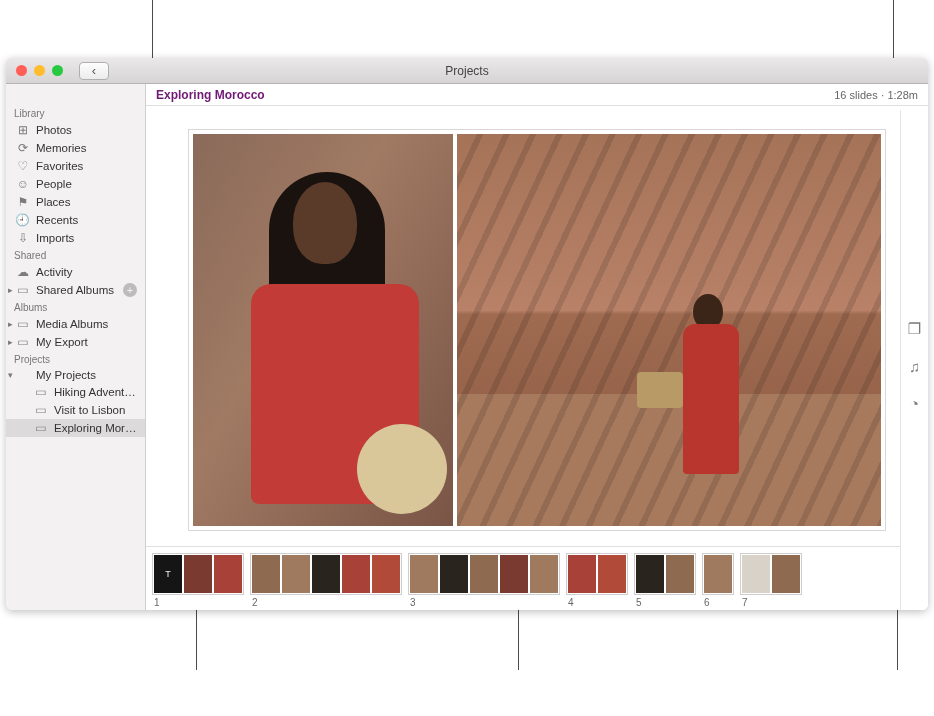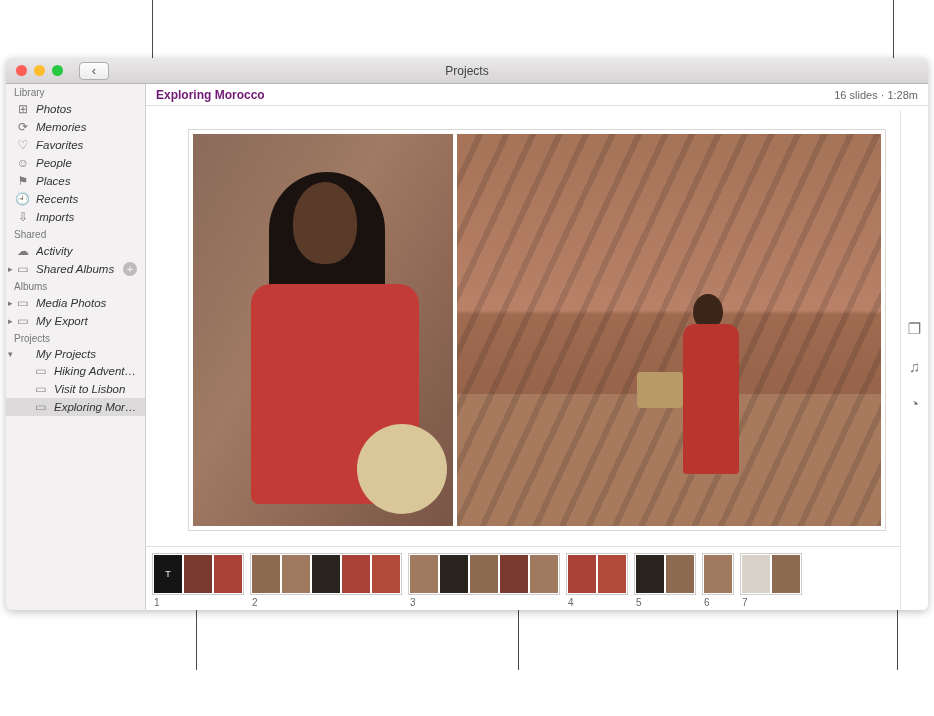--- a/index.html
+++ b/index.html
@@ -16,25 +16,25 @@
 .titlebar { height: 26px; background: linear-gradient(#eae8e8,#d6d4d4); display: flex; align-items: center; border-bottom: 1px solid #b5b3b3; position: relative; }
 .traffic { display: flex; gap: 7px; padding-left: 10px; }
 .tl { width: 11px; height: 11px; border-radius: 50%; }
 .tl.red { background: #ff5f57; } .tl.yel { background: #ffbd2e; } .tl.grn { background: #28c940; }
 .back-btn { margin-left: 16px; width: 30px; height: 18px; border: 1px solid #b0aeae; border-radius: 4px; background: linear-gradient(#fdfdfd,#ececec); display:flex; align-items:center; justify-content:center; color:#555; font-size:13px; }
 .title-center { position:absolute; left:50%; transform:translateX(-50%); color:#444; font-size:12px; }
 .export-btn { margin-left:auto; margin-right:6px; height:18px; padding:0 10px; border:1px solid #b0aeae; border-radius:4px; background:linear-gradient(#fdfdfd,#ececec); display:flex; align-items:center; color:#444; font-size:11px;margin-top:47px; }
 
 .body { display:flex; height: calc(100% - 26px); }
 
-.sidebar { width: 140px; background:#f3f1f1; border-right:1px solid #d0cece; overflow:hidden; padding-top:0; }
+.sidebar { width: 140px; background:#f3f1f1; border-right:1px solid #d0cece; overflow:hidden; padding-top:21px; }
 .sb-section { color:#777; font-size:10px; padding:3px 8px 2px; }
 .sb-item { display:flex; align-items:center; gap:6px; padding:2px 8px 2px 10px; color:#333; position:relative; }
 .sb-item .icon { width:14px; height:14px; color:#7d7b7b; display:flex; align-items:center; justify-content:center; font-size:12px; }
-.sb-item .label { font-size:11.5px; white-space:nowrap; overflow:hidden; text-overflow:ellipsis; flex:1;font-style:italic; }
+.sb-item .label { font-size:11.5px; white-space:nowrap; overflow:hidden; text-overflow:ellipsis; flex:1; }
 .sb-item.indent2 { padding-left: 28px; }
 .sb-item.disclose::before { content:"▸"; position:absolute; left:2px; color:#7a7878; font-size:9px; }
 .sb-item.disclose.open::before { content:"▾"; }
 .sb-item.selected { background:#dcdada; }
 .sb-add { margin-left:auto; width:14px; height:14px; border-radius:50%; background:#bdbbbb; color:#f3f1f1; display:flex; align-items:center; justify-content:center; font-size:11px; line-height:1; }
 
 .main { flex:1; display:flex; flex-direction:column; background:#fff; position:relative; }
 .project-header { height:22px; border-bottom:1px solid #e1dfdf; display:flex; align-items:center; padding:0 10px; font-size:12px; }
 .project-title { font-weight:600; color:#701a75; }
 .project-meta { margin-left:auto; color:#666; font-size:11px; }
@@ -144,21 +144,21 @@
           </div>
         <div class="sb-item disclose">
             <span class="icon">▭</span>
             <span class="label">Shared Albums</span>
             <span class="sb-add">+</span>
           </div>
 
         <div class="sb-section">Albums</div>
         <div class="sb-item disclose">
             <span class="icon">▭</span>
-            <span class="label">Media Photos</span>
+            <span class="label">Media Albums</span>
           </div>
         <div class="sb-item disclose">
             <span class="icon">▭</span>
             <span class="label">My Export</span>
           </div>
 
         <div class="sb-section">Projects</div>
         <div class="sb-item disclose open">
             <span class="label" style="margin-left:20px">My Projects</span>
           </div>

